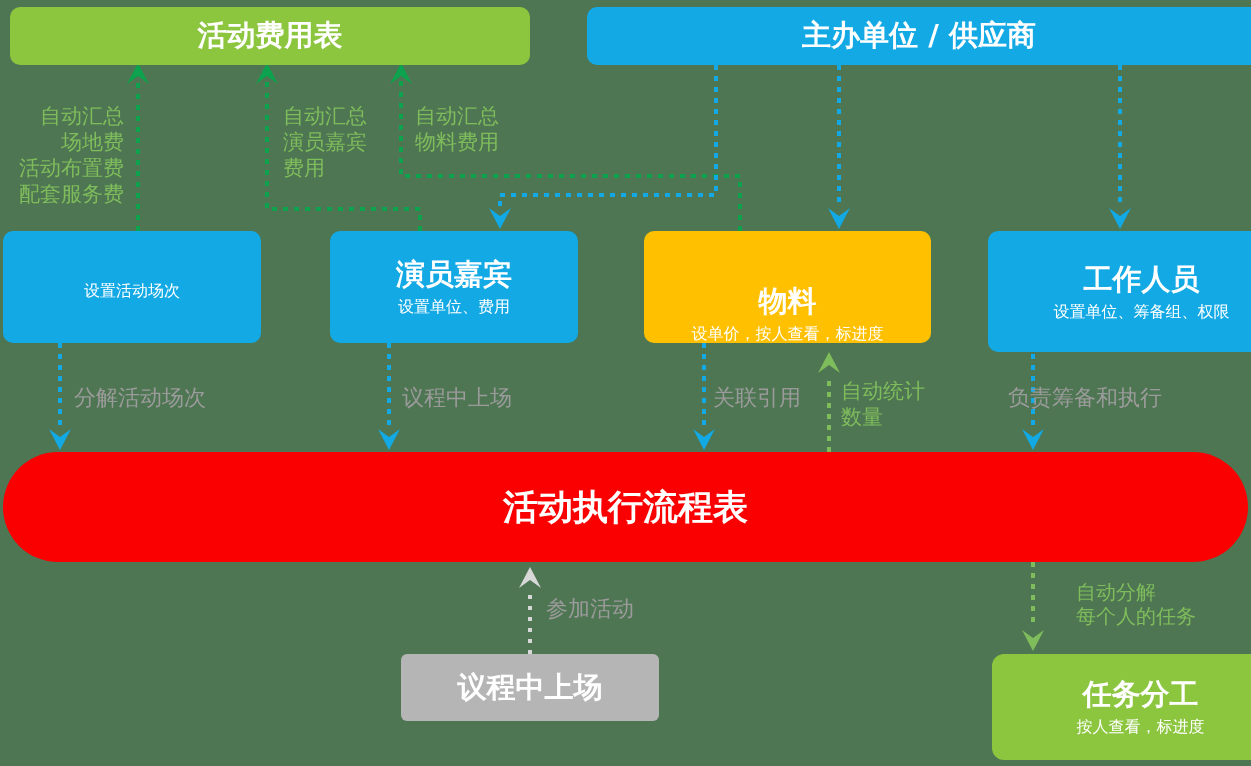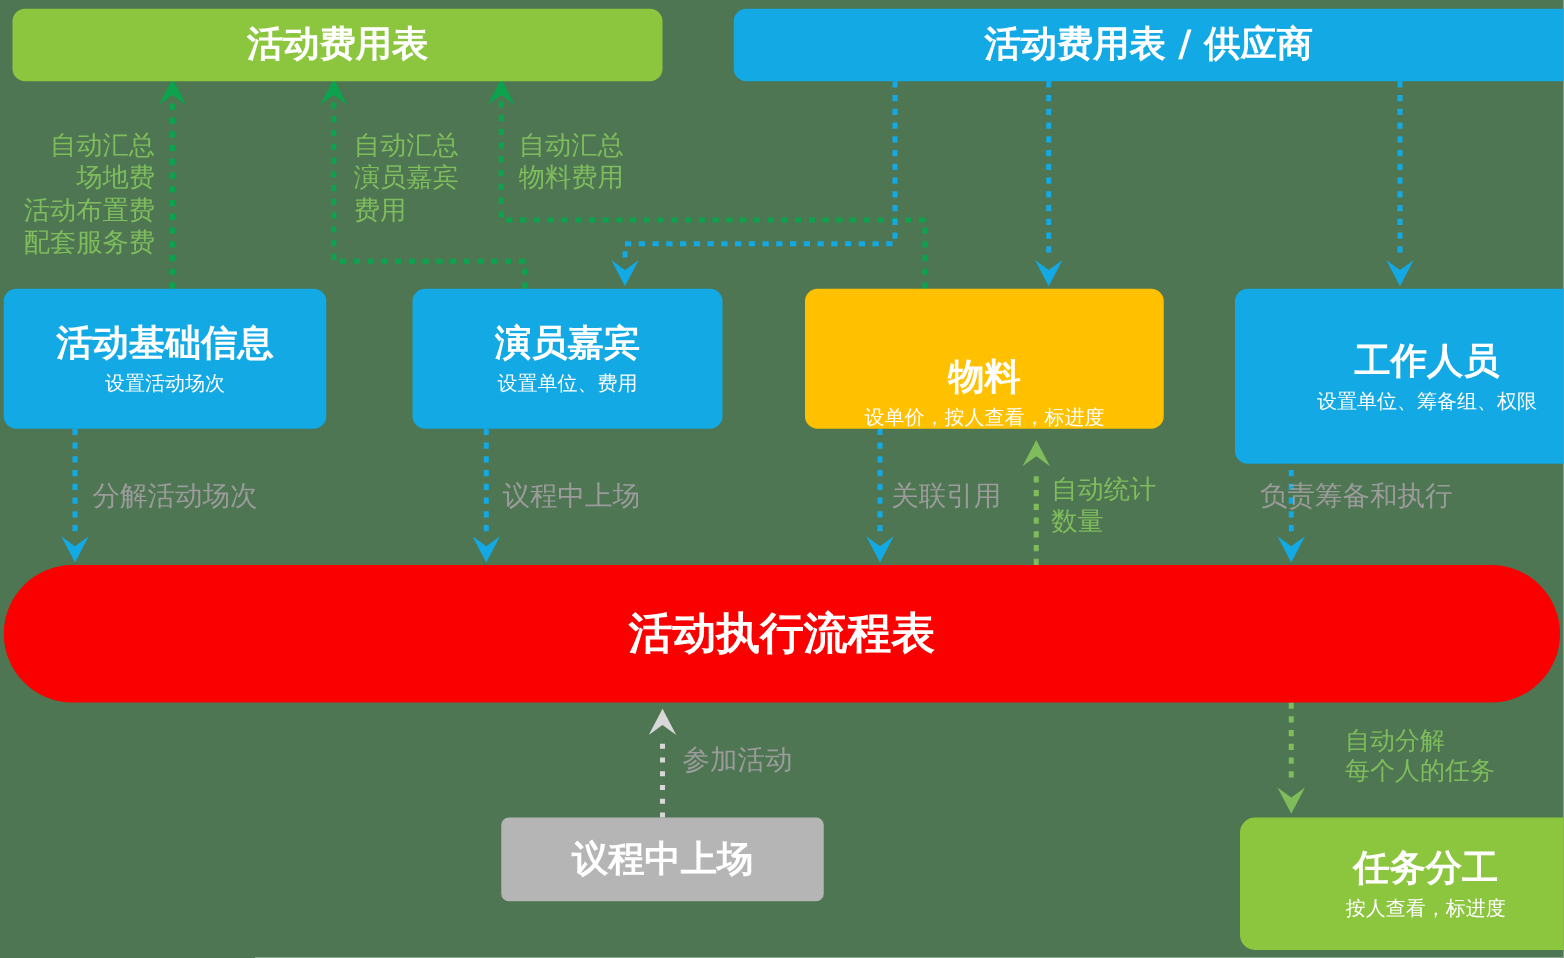--- a/index.html
+++ b/index.html
@@ -43,21 +43,21 @@
   }
   .box .title    { font-weight: bold; font-size: 29px; line-height: 1.15; }
   .box .subtitle { font-size: 16px; margin-top: 7px; line-height: 1.1; }
 
   .bar { border-radius: 10px; }
   .box-fee-table   { left: 10px;  top: 7px;   width: 520px; height: 58px; background: #8CC63F; }
   .box-organizer   { left: 587px; top: 7px;   width: 664px; height: 58px; background: #12A9E5; border-radius: 10px 0 0 10px; }
   .box-basic-info  { left: 3px;   top: 231px; width: 258px; height: 112px; background: #12A9E5; border-radius: 10px; }
   .box-performers  { left: 330px; top: 231px; width: 248px; height: 112px; background: #12A9E5; border-radius: 10px; }
   .box-materials   { left: 644px; top: 231px; width: 287px; height: 112px; background: #FFC000; border-radius: 10px; justify-content: flex-end; }
-  .box-staff       { left: 988px; top: 231px; width: 263px; height: 140px; background: #12A9E5; border-radius: 10px 0 0 10px; padding-left: 44px; }
+  .box-staff       { left: 988px; top: 231px; width: 263px; height: 121px; background: #12A9E5; border-radius: 10px 0 0 10px; padding-left: 44px; }
   .box-process     { left: 3px;   top: 452px; width: 1245px; height: 110px; background: #FA0000; border-radius: 55px; }
   .box-process .title { font-size: 35px; }
   .box-attendees   { left: 401px; top: 654px; width: 258px; height: 67px; background: #B5B5B5; border-radius: 6px; }
   .box-tasks       { left: 992px; top: 654px; width: 259px; height: 106px; background: #8CC63F; border-radius: 12px 0 0 12px; padding-left: 38px; }
 
   .flow-label {
     position: absolute;
     font-size: 21px;
     line-height: 26px;
     white-space: nowrap;
@@ -139,25 +139,24 @@
     <g>
       <path class="dash-gray" d="M530,654 L530,590"></path>
       <polygon class="head-gray" points="530,567 519,588 530,580 541,588"></polygon>
     </g>
   </svg>
 
   <div class="box bar box-fee-table">
     <div class="title">活动费用表</div>
   </div>
   <div class="box bar box-organizer">
-    <div class="title">活动费用表 / 供应商</div>
+    <div class="title">主办单位 / 供应商</div>
   </div>
 
   <div class="box box-basic-info">
-    <div class="title">活动基础信息</div>
     <div class="subtitle">设置活动场次</div>
   </div>
   <div class="box box-performers">
     <div class="title">演员嘉宾</div>
     <div class="subtitle">设置单位、费用</div>
   </div>
   <div class="box box-materials">
     <div class="title">物料</div>
     <div class="subtitle">设单价，按人查看，标进度</div>
   </div>

